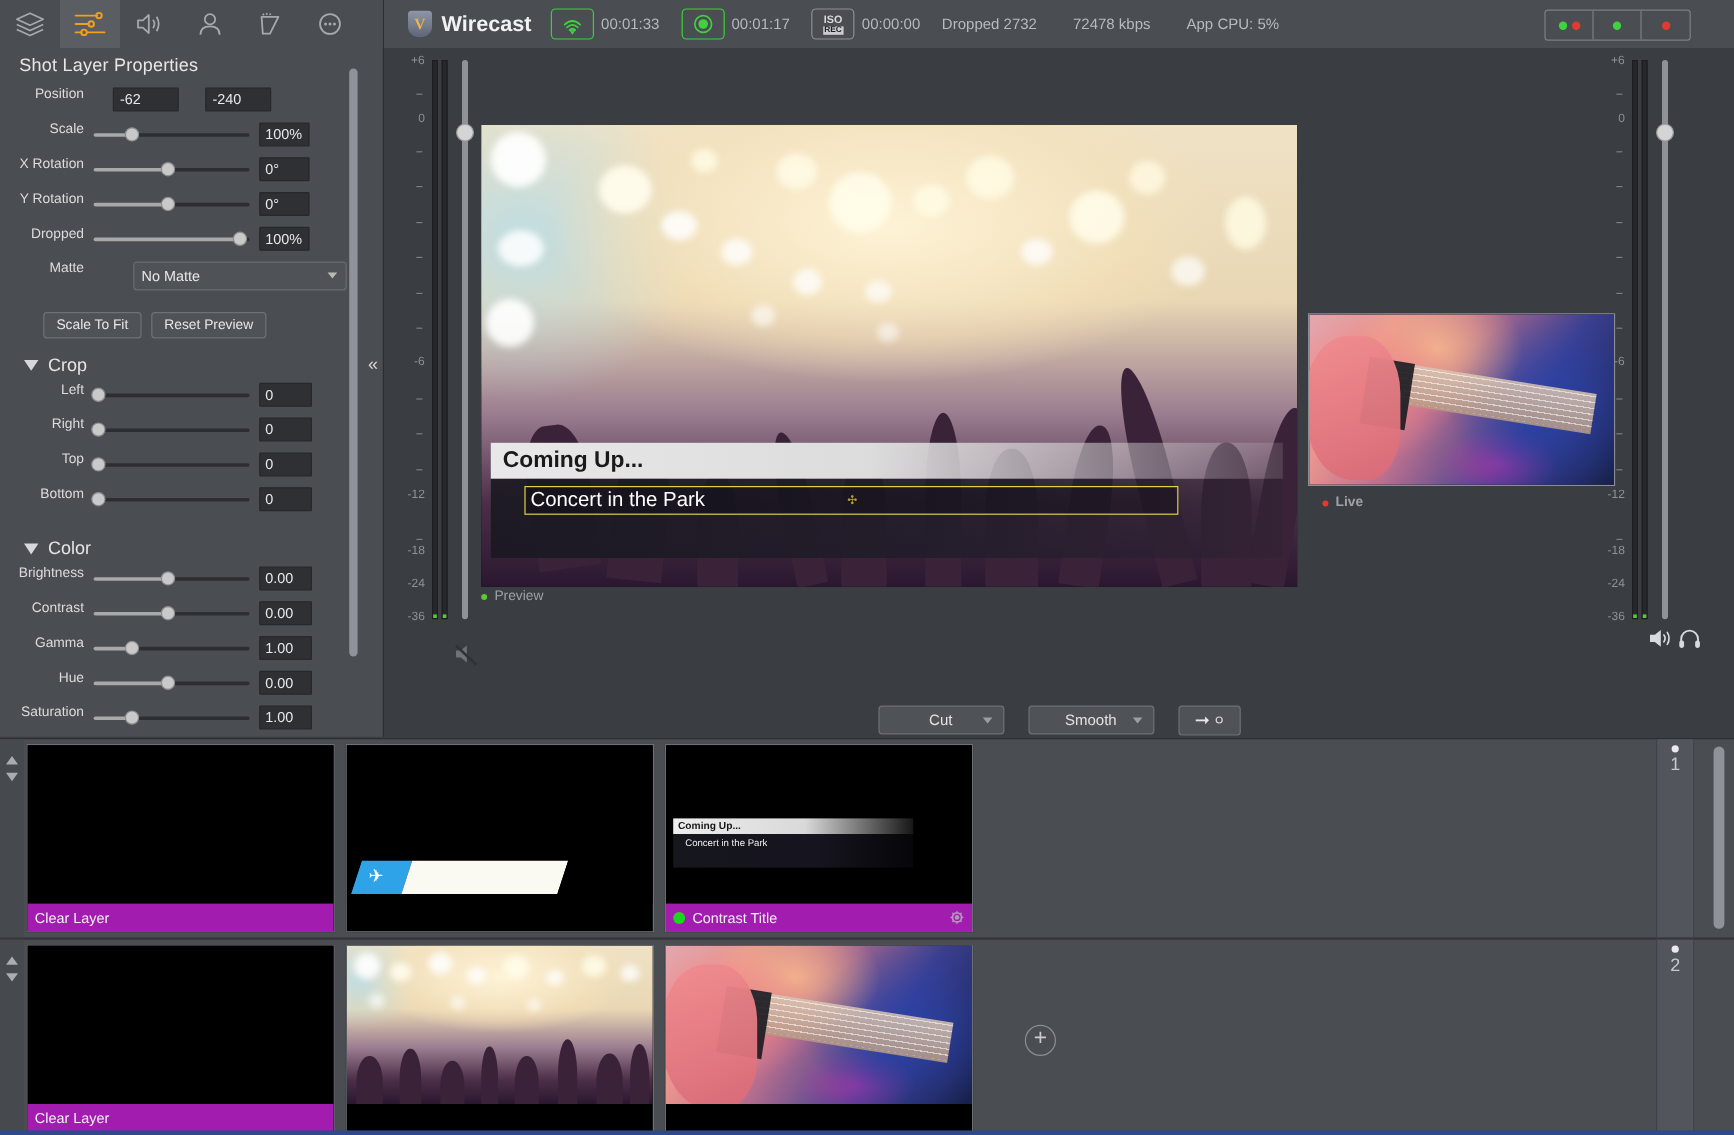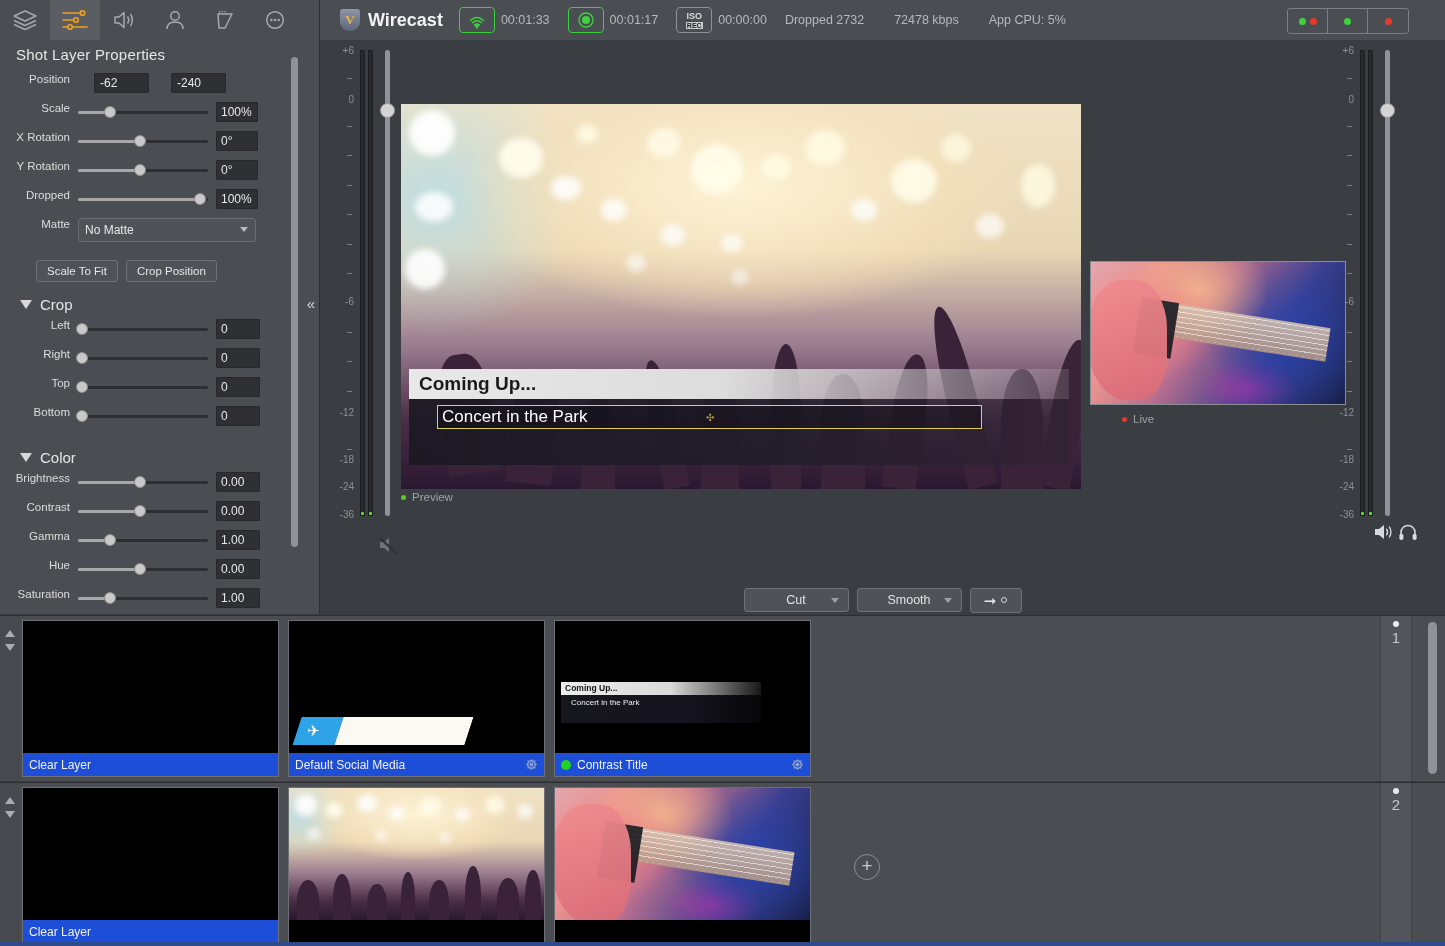--- a/index.html
+++ b/index.html
@@ -71,21 +71,21 @@
     padding: 0 4px; margin-left: 8px; border-radius: 1px;
   }
   .val-field.wide { width: 44px; }
 
   select.matte {
     appearance: none; -webkit-appearance: none;
     background: #4f5257; border: 1px solid #6a6d72; color: #e8e8e8;
     font-size: 12px; height: 24px; width: 178px; border-radius: 3px;
     padding: 0 6px; font-family: "Liberation Sans", sans-serif;
   }
-  .matte-wrap { position: relative; display: inline-block; }
+  .matte-wrap { position: relative; display: inline-block; margin-left: 33px; }
   .matte-wrap .caret {
     position: absolute; right: 8px; top: 9px; pointer-events: none;
     width: 0; height: 0; border-left: 4px solid transparent;
     border-right: 4px solid transparent; border-top: 5px solid #b9b9b9;
   }
 
   .btn-row { display: flex; gap: 8px; padding: 8px 0 0 36px; }
   .pill-btn {
     background: #4f5257; border: 1px solid #6e7176; color: #e6e6e6;
     font-size: 11.5px; height: 22px; border-radius: 3px; padding: 0 10px;
@@ -208,30 +208,30 @@
     align-items: center; gap: 6px;
   }
   #preview-label .led { width: 5px; height: 5px; border-radius: 50%; background: #5ec92b; }
   #preview-label span { color: #9ea1a6; font-size: 11.5px; }
 
   #live-box {
     position: absolute; left: 770px; top: 221px; width: 256px; height: 144px;
     border: 1px solid #8a8d93; overflow: hidden; background: #1b1430;
   }
   #live-label {
-    position: absolute; left: 802px; top: 373px; display: flex;
-    align-items: center; gap: 6px;
+    position: absolute; left: 782px; top: 373px; display: flex;
+    align-items: center; gap: 6px; font-weight: bold;
   }
   #live-label .led { width: 5px; height: 5px; border-radius: 50%; background: #e23b2e; }
   #live-label span { color: #9ea1a6; font-size: 11.5px; }
 
   
   #transition-bar {
     position: absolute; left: 0; top: 545px; width: 1125px; height: 30px;
-    display: flex; align-items: center; justify-content: center; gap: 8px;
+    display: flex; align-items: center; justify-content: center; gap: 20px;
   }
   .trans-select {
     position: relative; width: 105px; height: 24px;
     background: #4f5257; border: 1px solid #6e7176; border-radius: 3px;
     display: flex; align-items: center; justify-content: center;
   }
   .trans-select span { color: #e2e2e2; font-size: 12.5px; }
   .trans-select .caret {
     position: absolute; right: 9px; width: 0; height: 0;
     border-left: 4px solid transparent; border-right: 4px solid transparent;
@@ -260,21 +260,21 @@
   .bin-arrows .up { width:0;height:0;border-left:5px solid transparent;border-right:5px solid transparent;border-bottom:7px solid #a9acb1;}
   .bin-arrows .down { width:0;height:0;border-left:5px solid transparent;border-right:5px solid transparent;border-top:7px solid #a9acb1;}
   .shots { position: absolute; left: 22px; top: 4px; display: flex; gap: 9px; }
   .shot {
     width: 257px; height: 157px; background: #000;
     border: 1px solid #6c6f75; position: relative; overflow: hidden;
   }
   .shot .thumb { position: absolute; left:0; top:0; right:0; bottom:23px; overflow:hidden; background:#000; }
   .shot-footer {
     position: absolute; left: 0; bottom: 0; width: 100%; height: 23px;
-    background: #1d4ed8; display: flex; align-items: center;
+    background: #a21caf; display: flex; align-items: center;
     padding: 0 6px; gap: 6px; justify-content: flex-end;
   }
   .shot-footer .led { width: 10px; height: 10px; border-radius: 50%; flex: none; }
   .shot-footer .nm { color: #f0f0f0; font-size: 12px; flex: 1; white-space: nowrap; overflow: hidden; }
   .gear { opacity: .75; }
   .add-shot {
     position: absolute; width: 26px; height: 26px; border-radius: 50%;
     border: 1.5px solid #8a8d93; display: flex; align-items: center;
     justify-content: center; color: #c8cacd; font-size: 19px; line-height: 0;
     padding-bottom: 2px;
@@ -435,21 +435,21 @@
       <div class="matte-wrap">
         <select class="matte">
           <option>No Matte</option>
         </select>
         <div class="caret"></div>
       </div>
     </div>
 
     <div class="btn-row">
       <button class="pill-btn">Scale To Fit</button>
-      <button class="pill-btn">Crop Position</button>
+      <button class="pill-btn">Reset Preview</button>
     </div>
 
     <div class="section-head">
       <div class="tri"></div>
       <span>Crop</span>
     </div>
 
     <div class="prop-row">
       <div class="prop-label">Left</div>
       <div class="slider" style="width:130px">
@@ -798,31 +798,20 @@
         </div>
       </div>
 
       <div class="shot">
         <div class="thumb">
           <div class="social-lower">
             <div class="blue"></div>
               <div class="white"></div>
             <div class="bird">✈</div>
           </div>
-        </div>
-        <div class="shot-footer">
-          <div class="nm">Default Social Media</div>
-          <svg class="gear" width="13" height="13" viewBox="0 0 16 16">
-            <g fill="#b9bcc0">
-                <circle cx="8" cy="8" r="2.4"></circle>
-            <path d="M8 0.8 l1.1 2.2 h-2.2z M8 15.2 l-1.1-2.2 h2.2z M0.8 8 l2.2-1.1v2.2z M15.2 8 l-2.2 1.1v-2.2z
-                     M2.9 2.9 l2.4 0.7 -1.7 1.7z M13.1 13.1 l-2.4-0.7 1.7-1.7z M13.1 2.9 l-0.7 2.4 -1.7-1.7z M2.9 13.1 l0.7-2.4 1.7 1.7z"></path>
-            <circle cx="8" cy="8" r="4.6" fill="none" stroke="#b9bcc0" stroke-width="1.8"></circle>
-              </g>
-            </svg>
         </div>
       </div>
 
       <div class="shot">
         <div class="thumb">
           <div class="mini-title">
             <div class="t1">Coming Up...</div>
             <div class="t2">Concert in the Park</div>
           </div>
         </div>

